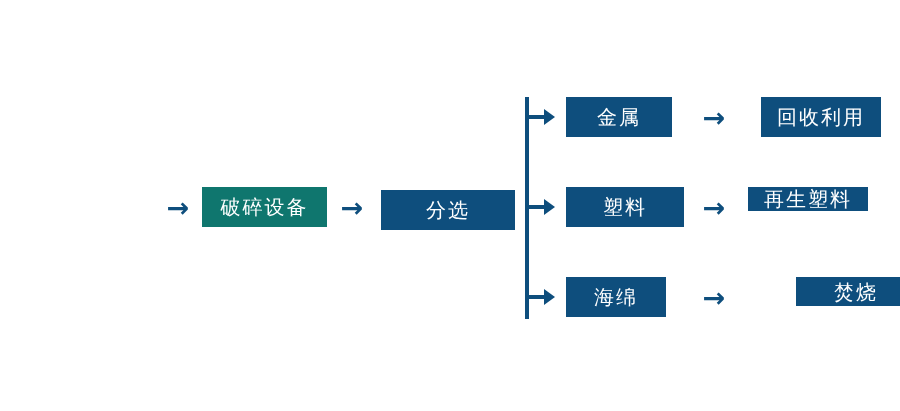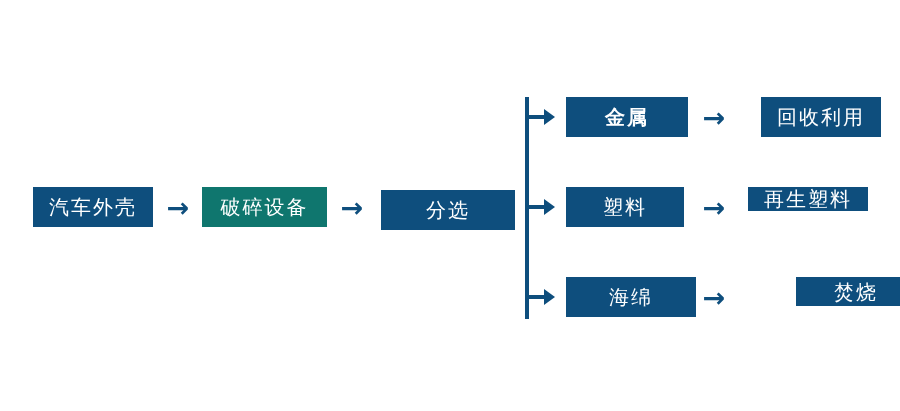--- a/index.html
+++ b/index.html
@@ -60,23 +60,20 @@
     border-top: 8px solid transparent;
     border-bottom: 8px solid transparent;
     border-left: 11px solid #0e4e7d;
   }
 </style>
 </head>
 <body>
 
 <div id="canvas">
 
-  <div class="node node-blue" style="left:33px; top:187px; width:120px; height:40px;">
-    <span>汽车外壳</span>
-  </div>
 
   <div class="arrow" style="left:163px; top:193px; width:30px; height:28px;">
     <span>→</span>
   </div>
 
   <div class="node node-red" style="left:202px; top:187px; width:125px; height:40px;">
     <span>破碎设备</span>
   </div>
 
   <div class="arrow" style="left:337px; top:193px; width:30px; height:28px;">
@@ -85,21 +82,21 @@
 
   <div class="node node-blue" style="left:381px; top:190px; width:134px; height:40px;">
     <span>分选</span>
   </div>
 
   <div class="branch-trunk" style="left:525px; top:97px; width:4px; height:222px;"></div>
 
   <div class="branch-stub" style="left:529px; top:115px; width:17px; height:4px;"></div>
   <div class="branch-head" style="left:544px; top:109px;"></div>
 
-  <div class="node node-blue" style="left:566px; top:97px; width:122px; height:40px;font-weight:bold;">
+  <div class="node node-blue" style="left:566px; top:97px; width:106px; height:40px;">
     <span>金属</span>
   </div>
 
   <div class="arrow" style="left:698px; top:103px; width:32px; height:28px;">
     <span>→</span>
   </div>
 
   <div class="node node-blue" style="left:761px; top:97px; width:120px; height:40px;">
     <span>回收利用</span>
   </div>
@@ -115,21 +112,21 @@
     <span>→</span>
   </div>
 
   <div class="node node-blue" style="left:748px; top:187px; width:120px; height:24px;">
     <span>再生塑料</span>
   </div>
 
   <div class="branch-stub" style="left:529px; top:295px; width:17px; height:4px;"></div>
   <div class="branch-head" style="left:544px; top:289px;"></div>
 
-  <div class="node node-blue" style="left:566px; top:277px; width:130px; height:40px;">
+  <div class="node node-blue" style="left:566px; top:277px; width:100px; height:40px;">
     <span>海绵</span>
   </div>
 
   <div class="arrow" style="left:698px; top:283px; width:32px; height:28px;">
     <span>→</span>
   </div>
 
   <div class="node node-blue" style="left:748px; top:277px; width:120px; height:29px;margin-left:48px;">
     <span>焚烧</span>
   </div>

